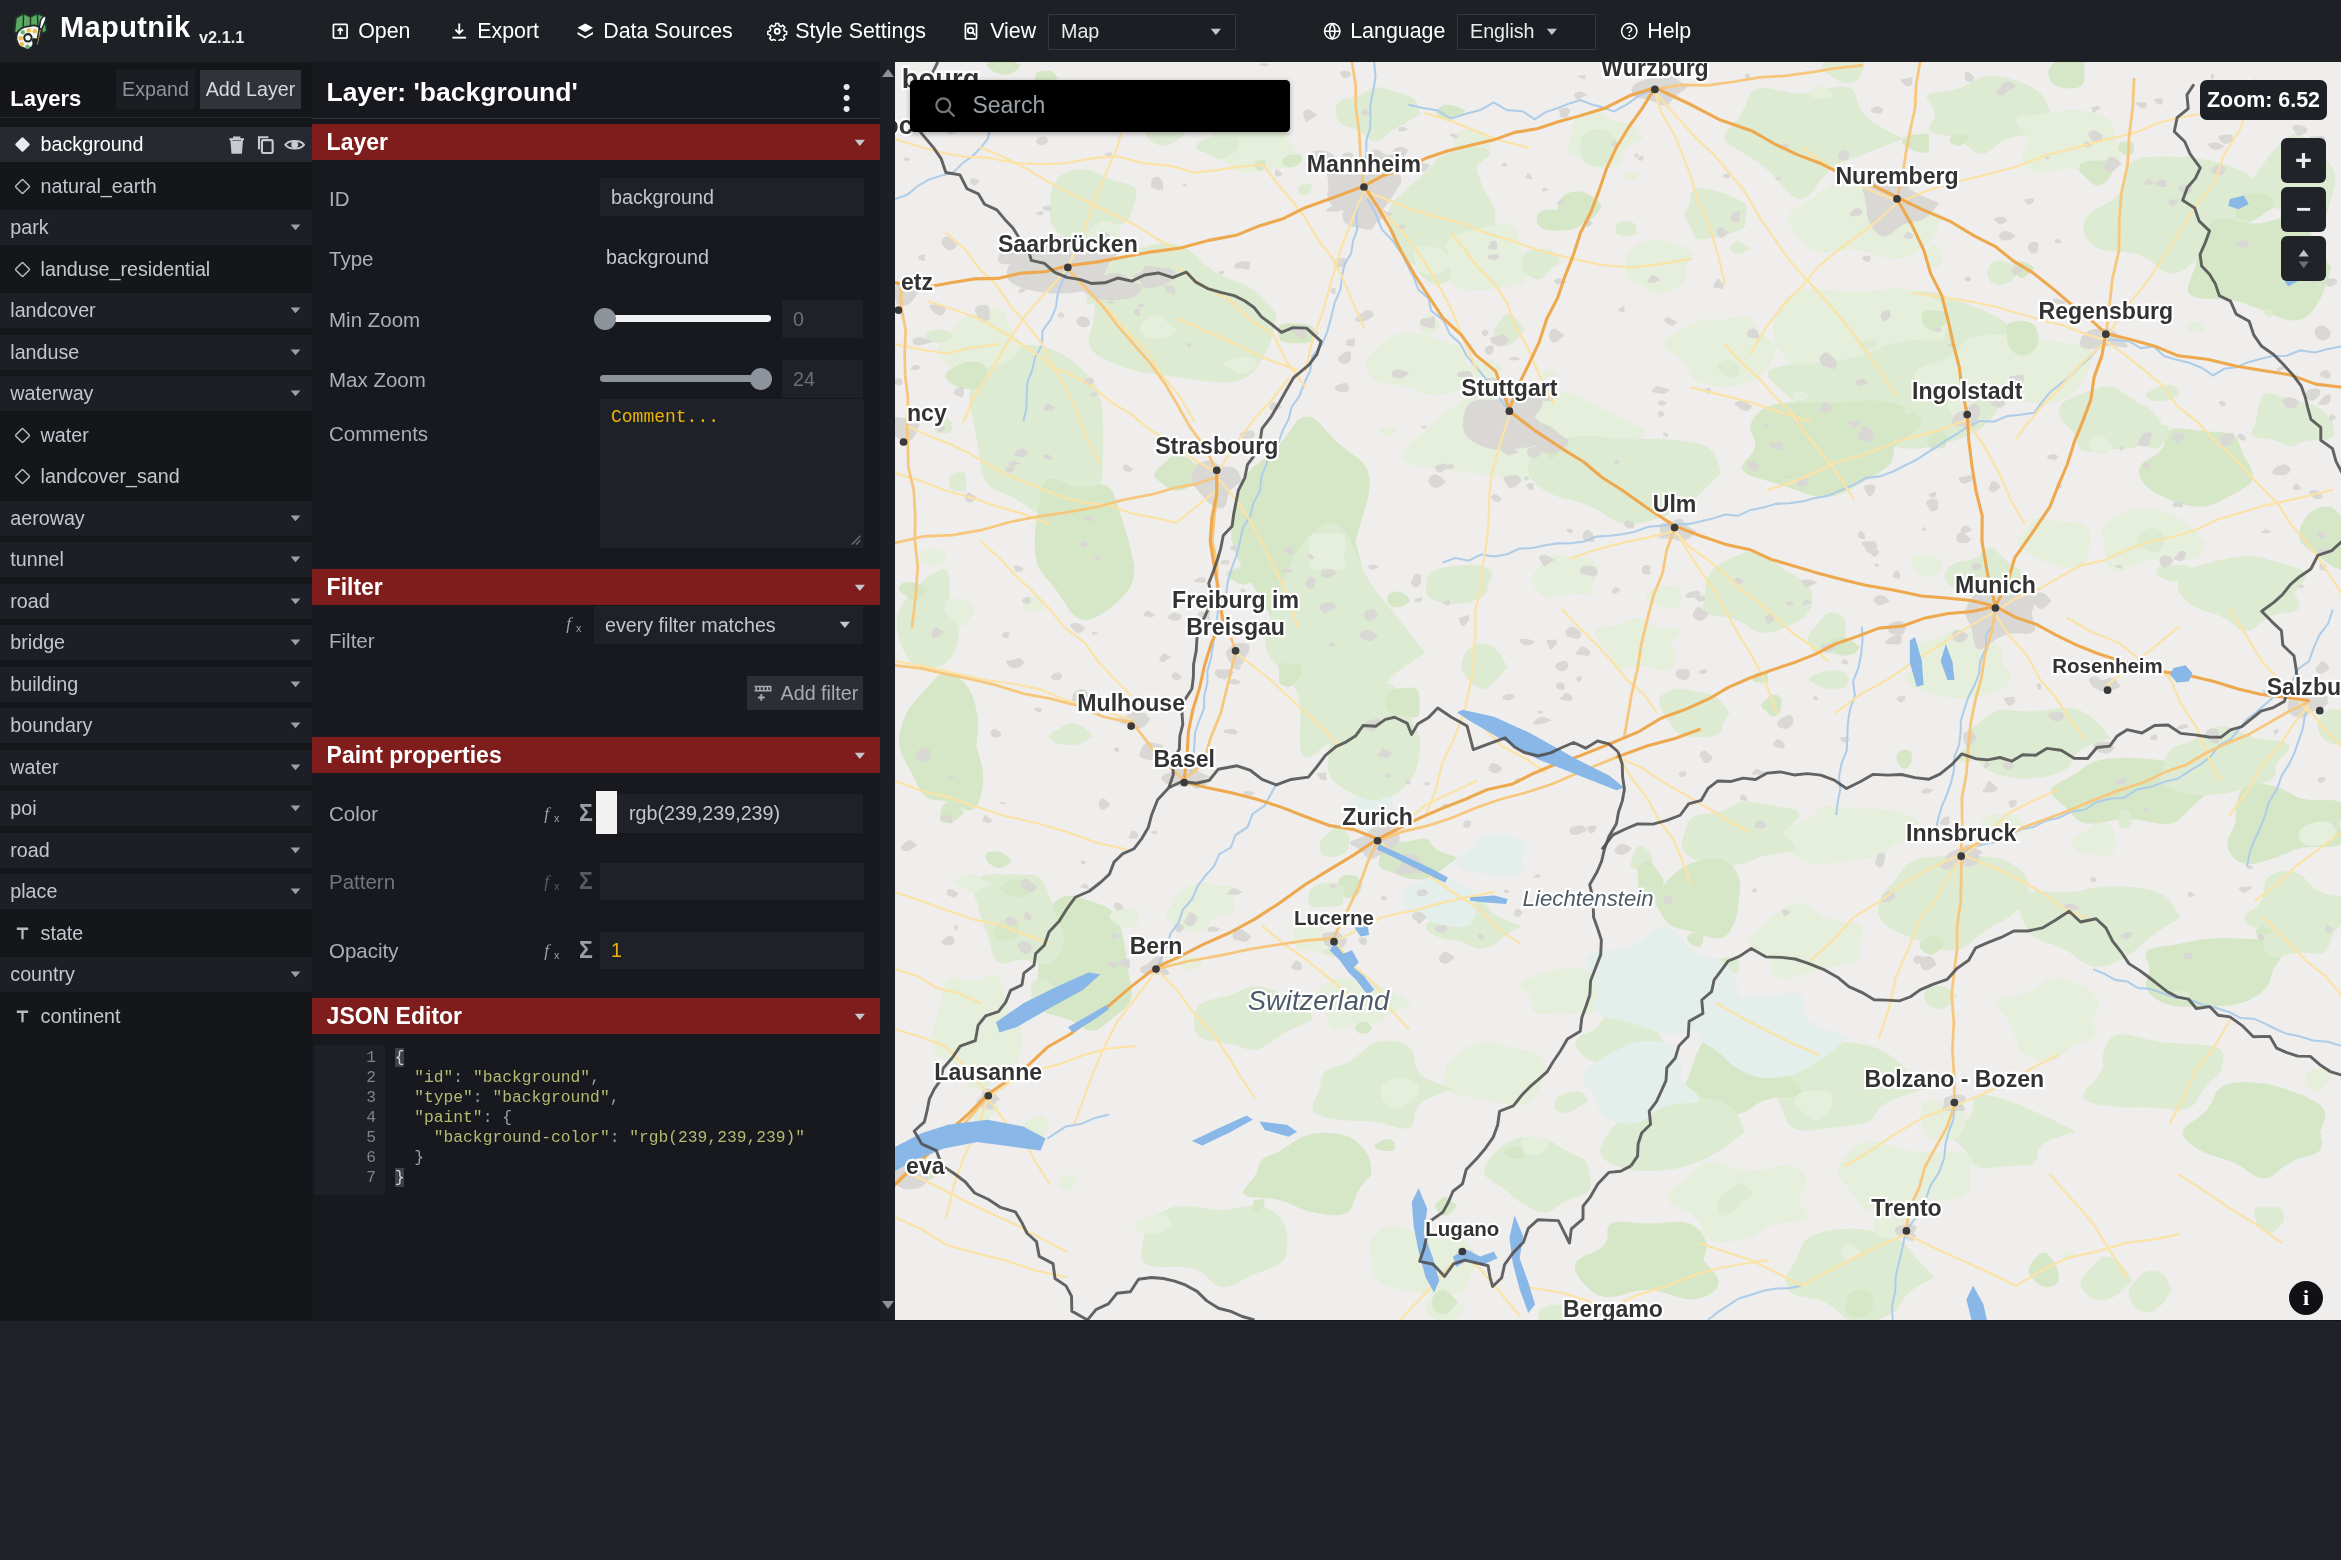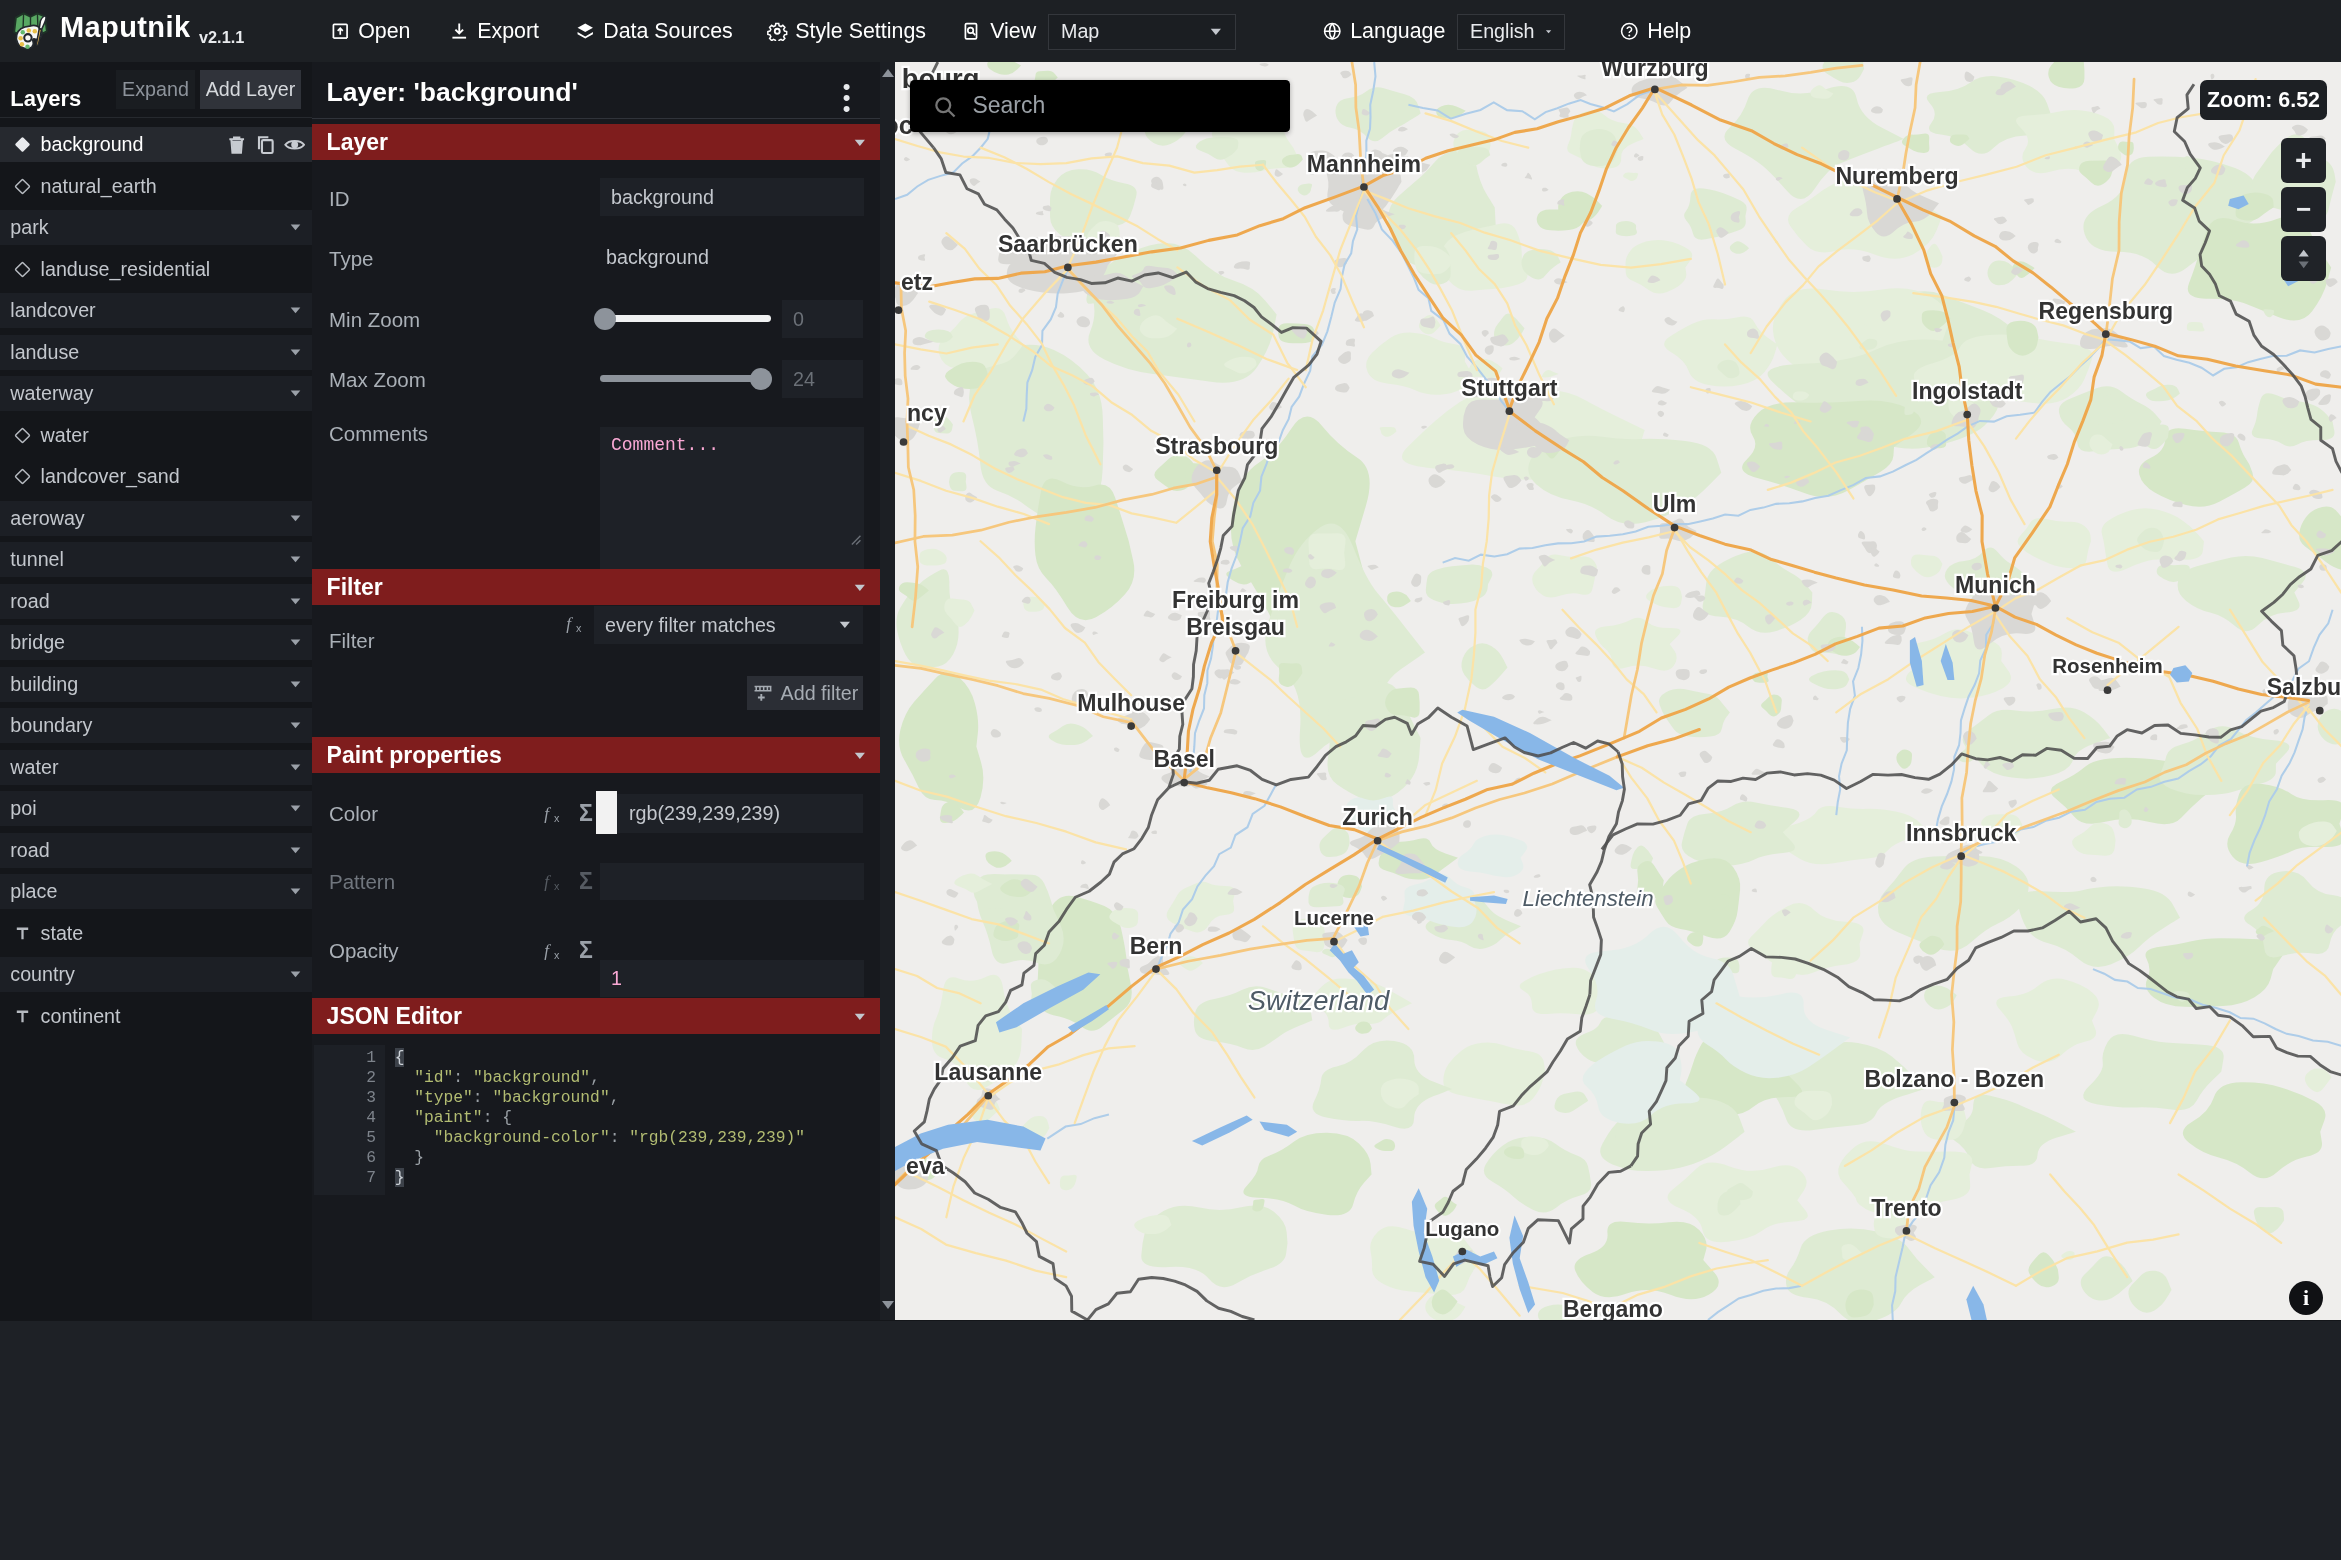--- a/index.html
+++ b/index.html
@@ -33,21 +33,21 @@
 .mtitle { position:absolute; left:14.6px; top:15.4px; font-size:26.5px; font-weight:700; color:#fff; }
 .kebab { position:absolute; left:526px; top:19px; color:#e8eaed; font-size:22px; letter-spacing:0; line-height:11px; text-align:center; width:17px; }
 .mdiv { position:absolute; left:0px; top:56px; width:568px; height:0.9px; background:#30333a; }
 .sect { position:absolute; left:0; width:568px; height:36px; background:#7f1d1d; }
 .sect .st { position:absolute; left:14.6px; top:5.1px; font-size:23px; font-weight:700; color:#fff; }
 .sect .sc { position:absolute; right:13.7px; top:13.7px; }
 .sc { width:13.7px; height:9.4px; }
 .flabel { position:absolute; font-size:20.5px; color:#aab0b7; }
 .flabel.dim { color:#70767e; }
 .inp { position:absolute; background:#1e2127; font-size:19.7px; color:#c3c7cd; display:flex; align-items:center; padding:0 11px; }
-.inp.dim { color:#f9a8d4;margin-top:28px; }
+.inp.dim { color:#eab308; }
 .slider { position:absolute; height:6.8px; border-radius:3.4px; }
 .knob { position:absolute; width:22px; height:22px; border-radius:50%; background:#8d939b; }
 .num { position:absolute; width:81px; background:#1e2127; font-size:19.7px; color:#6b7077; display:flex; align-items:center; padding:0 11px; }
 .fxw { position:absolute; color:#9aa0a8; display:flex; gap:12px; align-items:center; }
 .fxw.dim { color:#565b62; }
 .mini { width:24px; height:18px; }
 .sigma { font-size:23px; font-weight:700; }
 .addf { position:absolute; left:435px; top:614px; width:116px; height:34px; background:#2b2e35; color:#a6acb3; font-size:19.7px; display:flex; align-items:center; justify-content:center; gap:6.8px; }
 .swatch { position:absolute; left:284px; top:729px; width:20.5px; height:43px; background:#f2f2f2; z-index:2; }
 .json { position:absolute; left:1.7px; top:983px; width:548px; height:147px; font-family:"Liberation Mono",monospace; font-size:16.3px; line-height:20px; }
@@ -108,21 +108,21 @@
           <circle cx="10" cy="11" r="3.2"></circle>
           <path d="M12.4 13.4 L15.5 16.5"></path>
         </svg>View</div>
   <div class="hsel" style="left:1048px; width:188px">Map<svg class="sc" viewBox="0 0 12 8" width="13" height="8.6">
           <path d="M1.5 1.5 L10.5 1.5 L6 6.8 Z" fill="#c3c7cd"></path>
         </svg></div>
   <div class="hitem" style="left:1322px"><svg class="hicon" viewBox="0 0 24 24" fill="none" stroke="#fff" stroke-width="1.8">
           <circle cx="12" cy="12" r="9"></circle>
           <path d="M3 12 h18 M12 3 a14 14 0 0 1 0 18 M12 3 a14 14 0 0 0 0 18"></path>
         </svg>Language</div>
-  <div class="hsel" style="left:1457px; width:108px">English<svg class="sc" viewBox="0 0 12 8" width="13" height="8.6" style="margin-left:10.3px">
+  <div class="hsel" style="left:1457px; width:139px">English<svg class="sc" viewBox="0 0 12 8" width="13" height="8.6" style="margin-left:10.3px">
           <path d="M1.5 1.5 L10.5 1.5 L6 6.8 Z" fill="#c3c7cd"></path>
         </svg></div>
   <div class="hitem" style="left:1619px"><svg class="hicon" viewBox="0 0 24 24" fill="none" stroke="#fff" stroke-width="1.8">
           <circle cx="12" cy="12" r="9"></circle>
           <path d="M9.4 9.3 a2.7 2.7 0 1 1 3.8 2.9 c-.9.4-1.2 1-1.2 1.9"></path>
           <circle cx="12" cy="17" r="1.2" fill="#fff" stroke="none"></circle>
         </svg>Help</div>
 </div>
 
 <div class="side">

